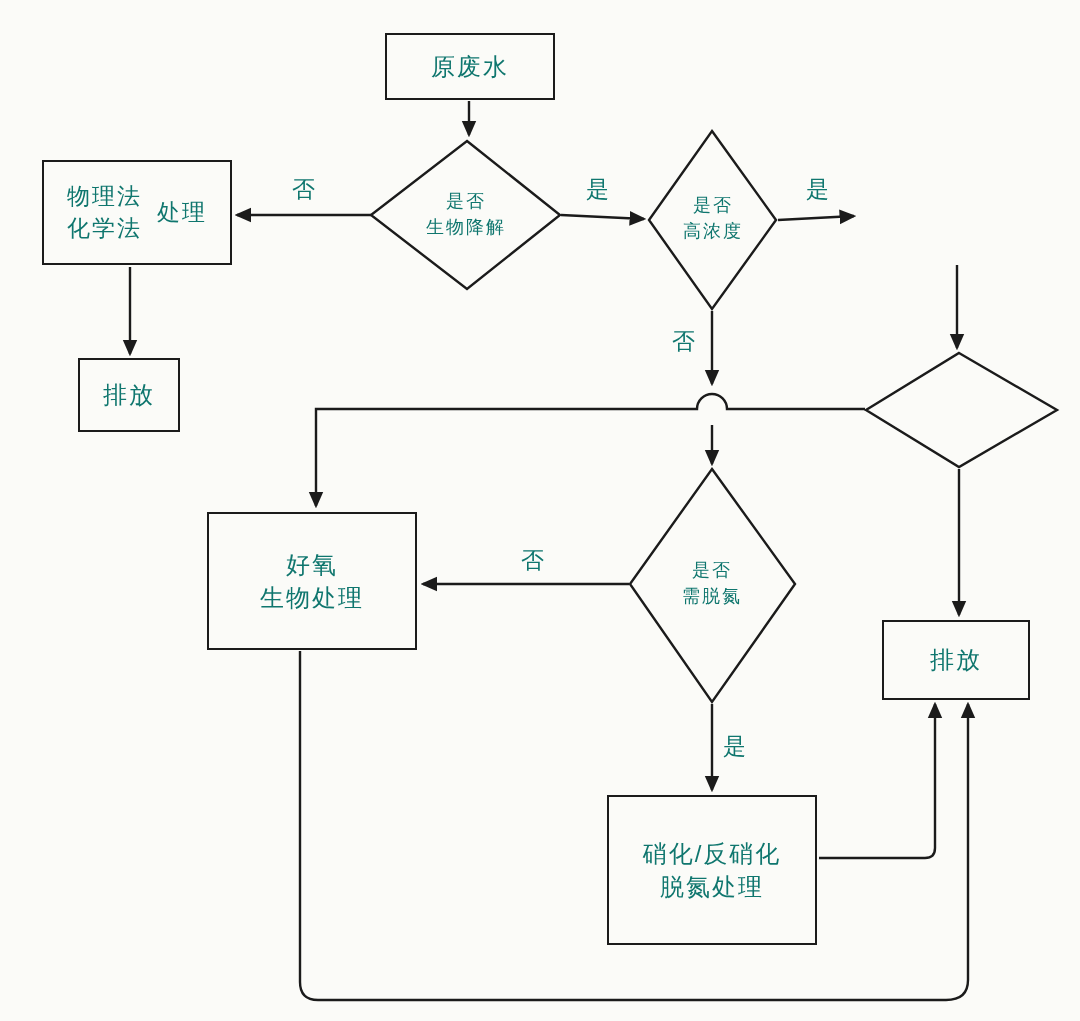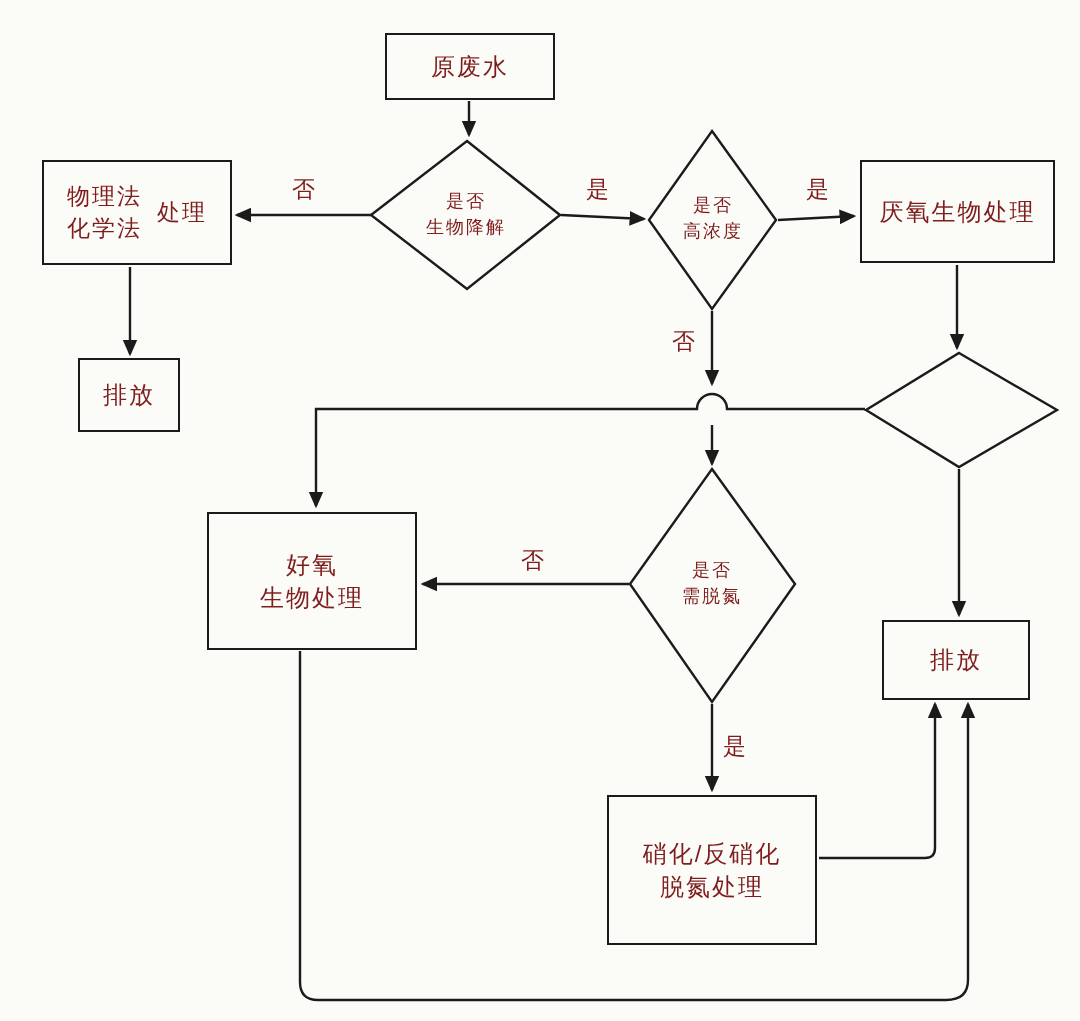--- a/index.html
+++ b/index.html
@@ -1,21 +1,21 @@
 <!DOCTYPE html>
 <html><head>
 <meta charset="utf-8">
 <title>Flowchart</title>
 <style>
   * { margin:0; padding:0; box-sizing:border-box; }
   html,body { background:#e9e9e6; }
   body { font-family:"Liberation Sans","DejaVu Sans",sans-serif; }
   .page {
     position:relative; width:1080px; height:1021px;
-    background:#fbfbf8; color:#7f1d1d; overflow:hidden; margin:0 auto;
+    background:#fbfbf8; color:#0f766e; overflow:hidden; margin:0 auto;
   }
   svg.edges { position:absolute; left:0; top:0; width:1080px; height:1021px; }
   .node {
     position:absolute; display:flex; align-items:center; justify-content:center;
     border:2.5px solid #1b1b1b; background:#fbfbf8; text-align:center;
     font-size:24px; line-height:1.38; letter-spacing:2px; white-space:pre-line;
   }
   .physchem-inner { display:flex; align-items:center; gap:15px; }
   .physchem-inner .col { white-space:pre-line; text-align:center; }
   .dlabel {
@@ -69,23 +69,20 @@
       <span class="col">物理法
 化学法</span>
       <span>处理</span>
     </span>
   </div>
 
   <div class="node" style="left:78px; top:358px; width:102px; height:74px;">
     <span>排放</span>
   </div>
 
-  <div class="node" style="left:860px; top:160px; width:195px; height:103px;">
-    <span>厌氧生物处理</span>
-  </div>
 
   <div class="node" style="left:207px; top:512px; width:210px; height:138px;">
     <span>好氧
 生物处理</span>
   </div>
 
   <div class="node" style="left:607px; top:795px; width:210px; height:150px;">
     <span>硝化/反硝化
 脱氮处理</span>
   </div>

